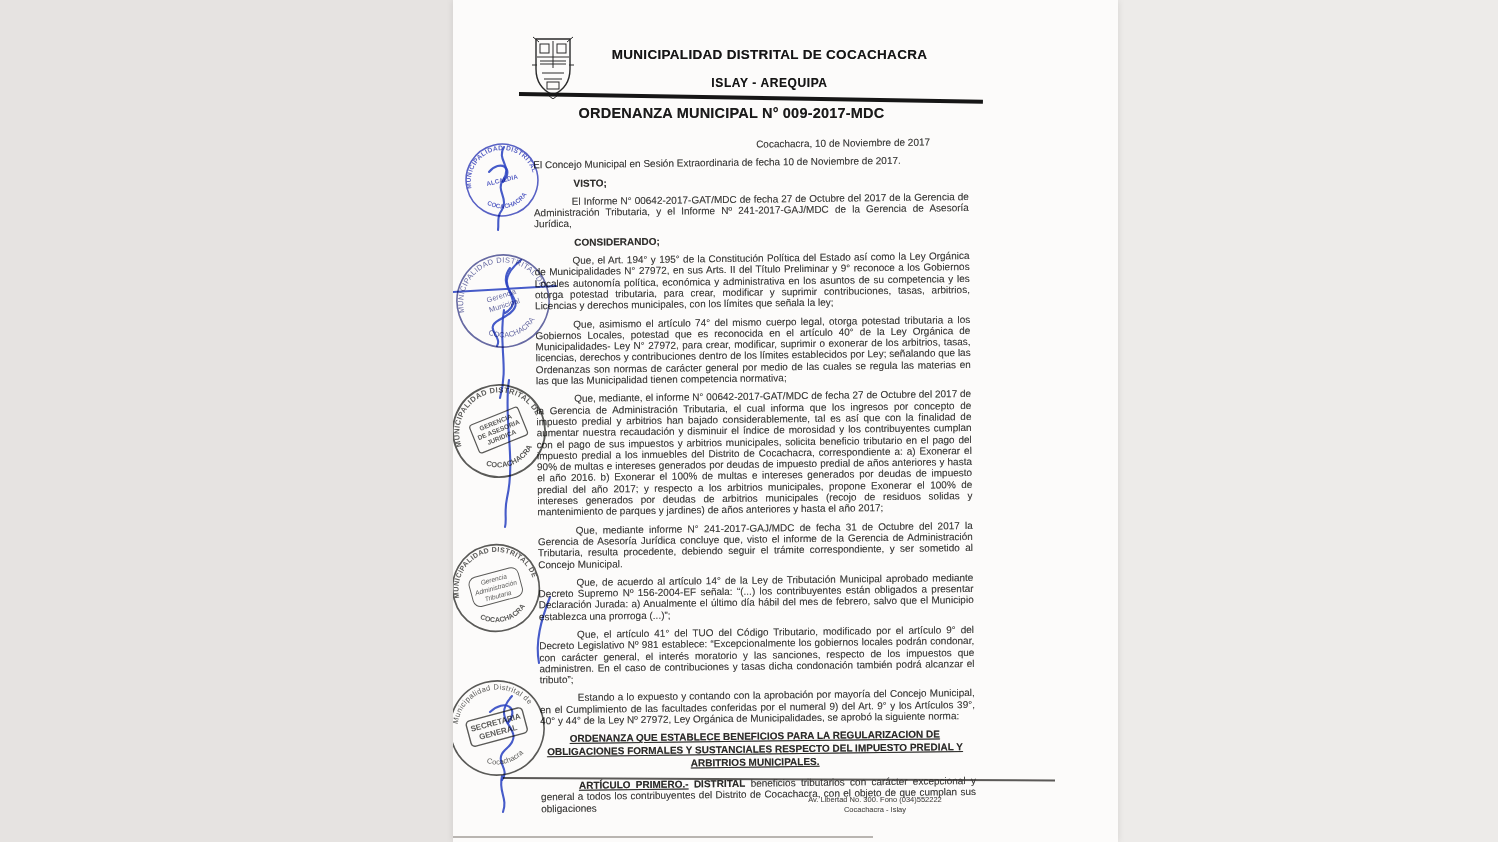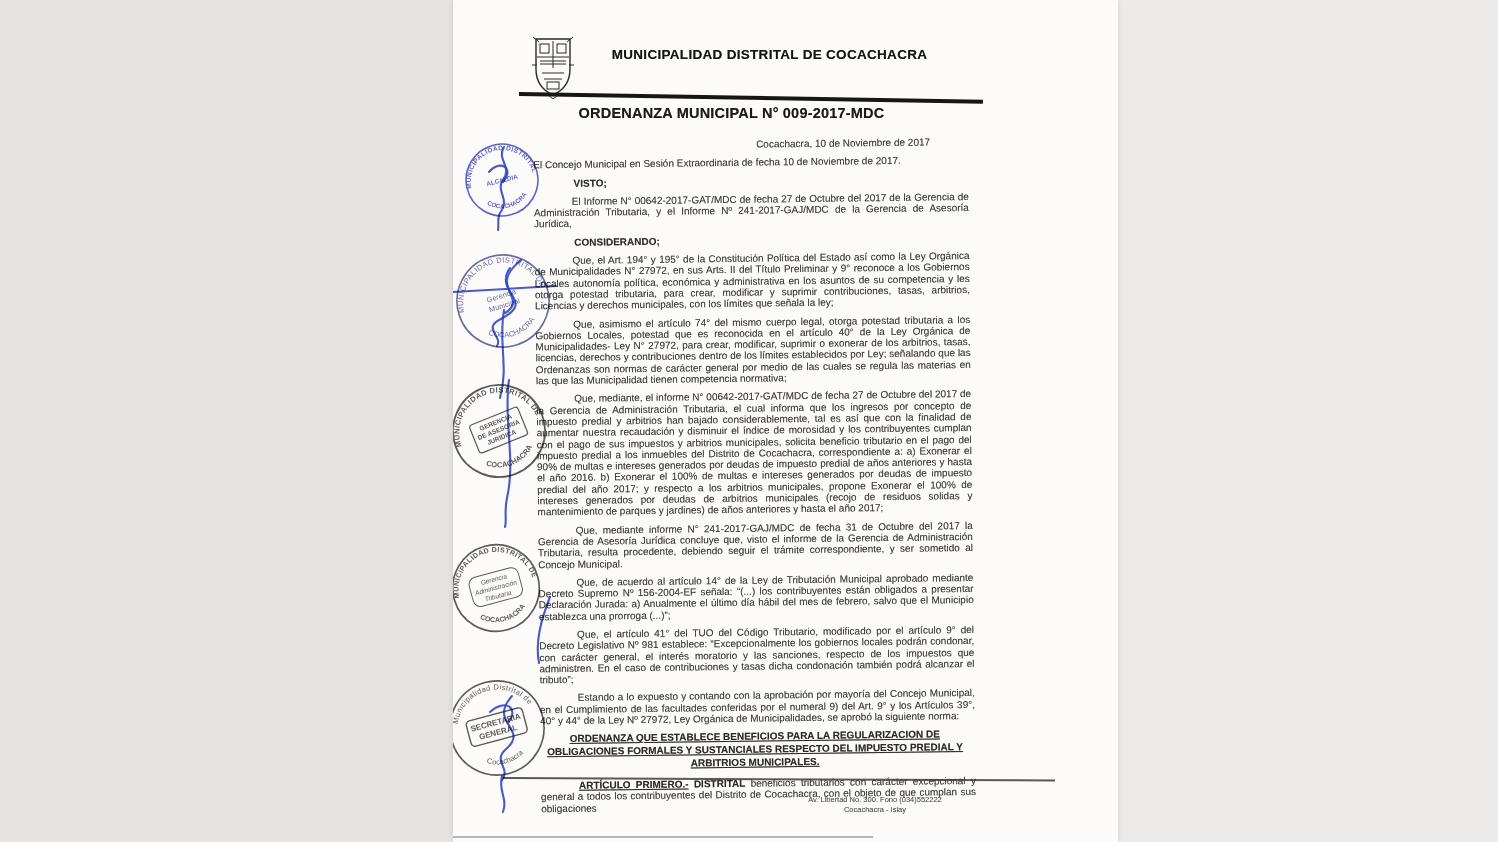--- a/index.html
+++ b/index.html
@@ -85,20 +85,21 @@
       <path d="M6,4 L40,4 L40,34 C40,48 32,56 23,60 C14,56 6,48 6,34 Z" fill="none" stroke="#2a2a2a" stroke-width="1.4"></path>
       <path d="M3,2 L9,7 M43,2 L37,7 M2,30 L7,30 M44,30 L39,30 M18,60 L23,64 L28,60" fill="none" stroke="#2a2a2a" stroke-width="1"></path>
       <line x1="23" y1="6" x2="23" y2="33" stroke="#2a2a2a" stroke-width="1"></line>
       <line x1="7" y1="22" x2="39" y2="22" stroke="#2a2a2a" stroke-width="1"></line>
       <rect x="10" y="9" width="9" height="9" fill="none" stroke="#2a2a2a" stroke-width="1"></rect>
       <rect x="27" y="9" width="9" height="9" fill="none" stroke="#2a2a2a" stroke-width="1"></rect>
       <path d="M10,26 h26 M10,29 h26 M12,38 h22 M14,44 h18" stroke="#2a2a2a" stroke-width="1"></path>
       <rect x="17" y="47" width="12" height="7" fill="none" stroke="#2a2a2a" stroke-width="1"></rect>
     </svg>
     <div class="org-name">MUNICIPALIDAD DISTRITAL DE COCACHACRA</div>
+    <div class="region">ISLAY - AREQUIPA</div>
     <div class="header-rule"></div>
     <div class="doc-title">ORDENANZA MUNICIPAL N° 009-2017-MDC</div>
 
     <div class="content">
       <p class="date-line">Cocachacra, 10 de Noviembre de 2017</p>
       <p>El Concejo Municipal en Sesión Extraordinaria de fecha 10 de Noviembre de 2017.</p>
       <p class="label">VISTO;</p>
       <p class="indent">El Informe N° 00642-2017-GAT/MDC de fecha 27 de Octubre del 2017 de la Gerencia de Administración Tributaria, y el Informe Nº 241-2017-GAJ/MDC de la Gerencia de Asesoría Jurídica,</p>
       <p class="label">CONSIDERANDO;</p>
       <p class="indent">Que, el Art. 194° y 195° de la Constitución Política del Estado así como la Ley Orgánica de Municipalidades N° 27972, en sus Arts. II del Título Preliminar y 9° reconoce a los Gobiernos Locales autonomía política, económica y administrativa en los asuntos de su competencia y les otorga potestad tributaria, para crear, modificar y suprimir contribuciones, tasas, arbitrios, Licencias y derechos municipales, con los límites que señala la ley;</p>

